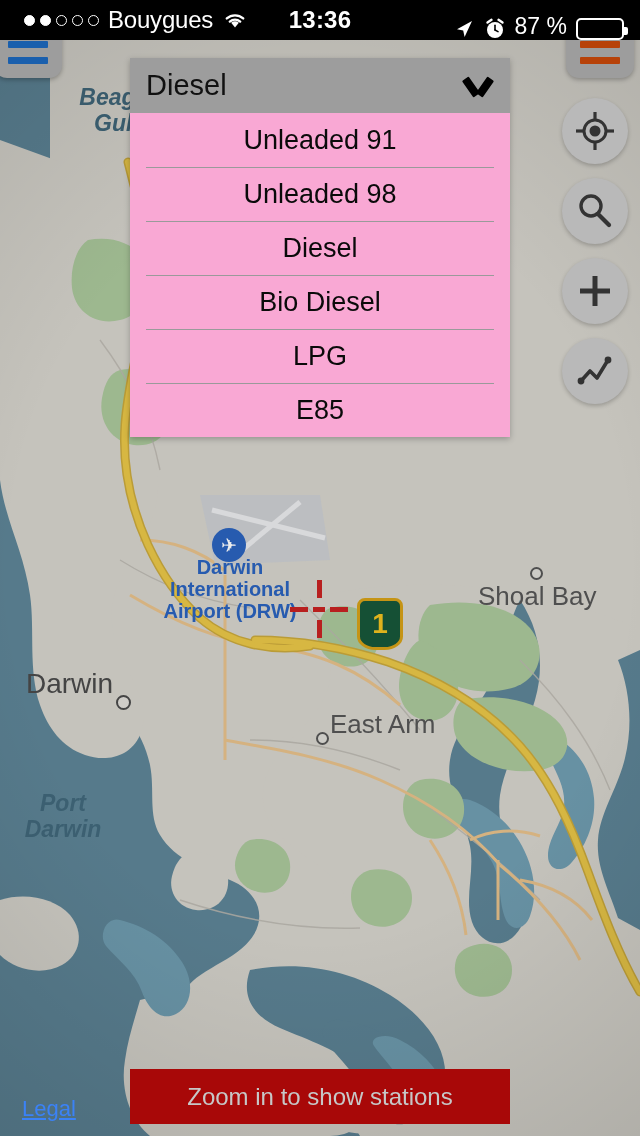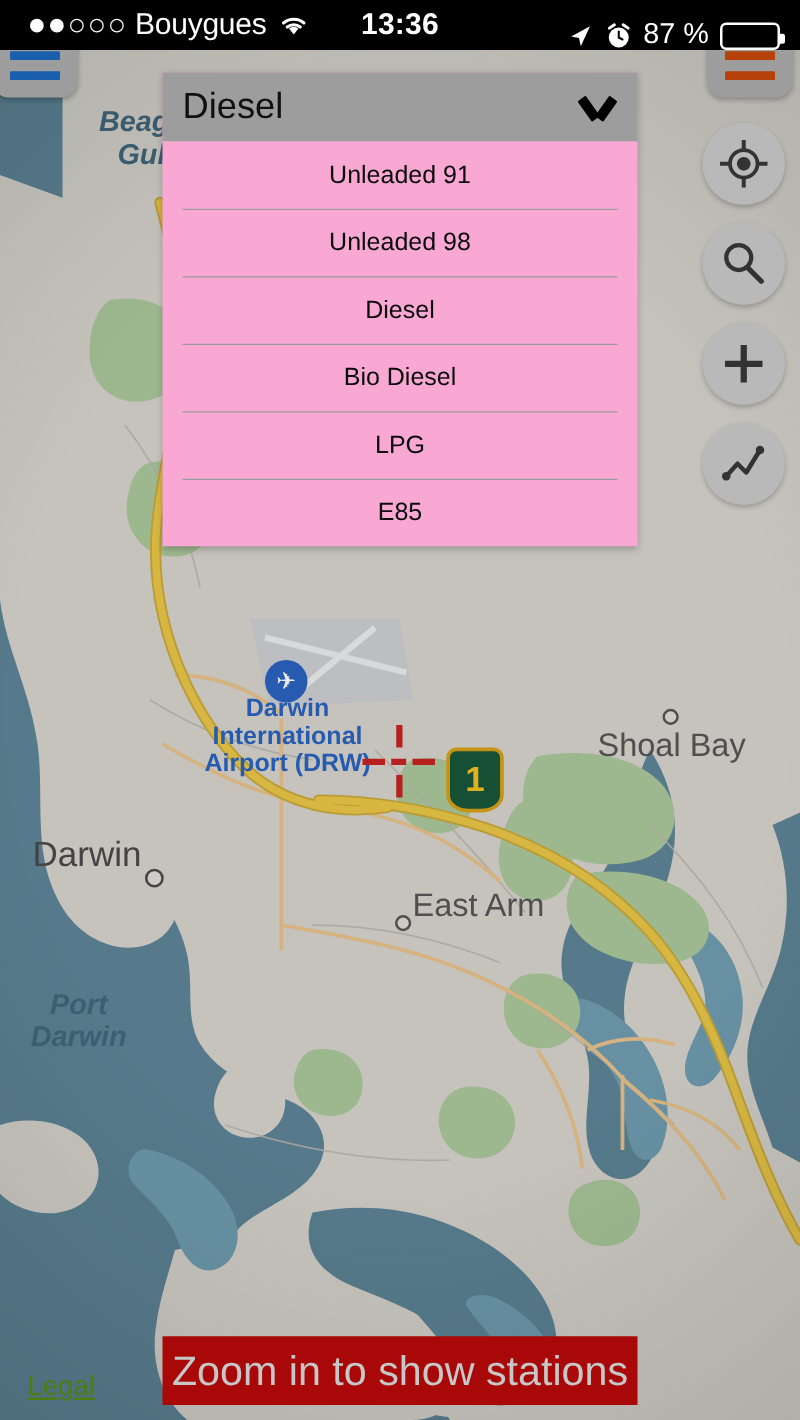--- a/index.html
+++ b/index.html
@@ -116,36 +116,36 @@
   }
   #dd-header .label { flex:1; font-size:29px; color:#111; }
   .chev { width:28px; height:17px; position:relative; }
   .chev::before, .chev::after {
     content:""; position:absolute; top:0; width:8px; height:20px; background:#000;
   }
   .chev::before { left:3px; transform:rotate(-35deg) ; border-radius:1px; }
   .chev::after  { right:3px; transform:rotate(35deg); border-radius:1px; }
   .dd-opt {
     height:54px; display:flex; align-items:center; justify-content:center;
-    font-size:20px; color:#0a0a0a; cursor:pointer; position:relative;
+    font-size:27px; color:#0a0a0a; cursor:pointer; position:relative;
   }
   .dd-opt + .dd-opt::before {
     content:""; position:absolute; top:0; left:16px; right:16px; height:1px; background:#9a9a9a;
   }
 
   
   #zoom-banner {
     position:absolute; z-index:30; left:130px; bottom:12px; width:380px; height:55px;
     background:#a80808; display:flex; align-items:center; justify-content:center;
     cursor:pointer;
   }
-  #zoom-banner .txt { color:#c7c7c7; font-size:33px; }
+  #zoom-banner .txt { color:#c7c7c7; font-size:24px; }
   #legal {
     position:absolute; z-index:30; left:22px; bottom:14px;
-    color:#4d7c0f; font-size:22px; text-decoration:underline; cursor:pointer;
+    color:#3b82f6; font-size:22px; text-decoration:underline; cursor:pointer;
   }
 </style>
 </head>
 <body>
 
 <div id="screen">
 
   <div id="map">
     <svg width="640" height="1096" viewBox="0 0 640 1096">
 

